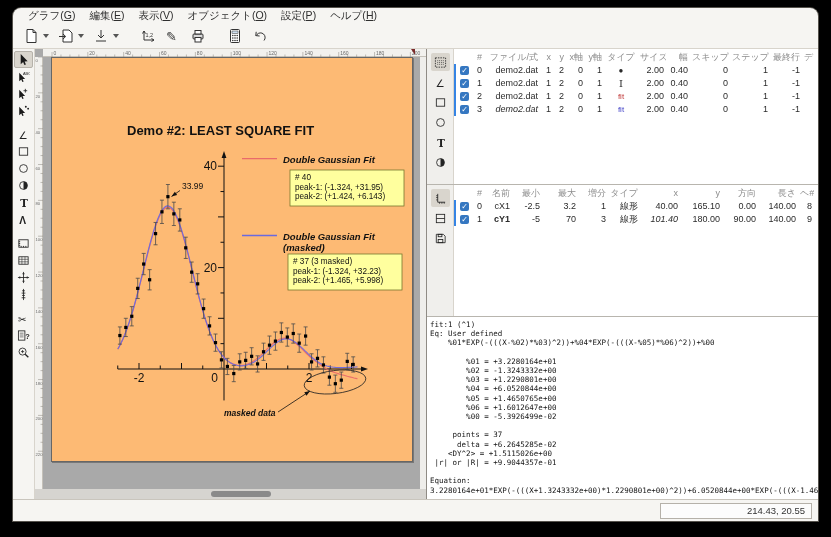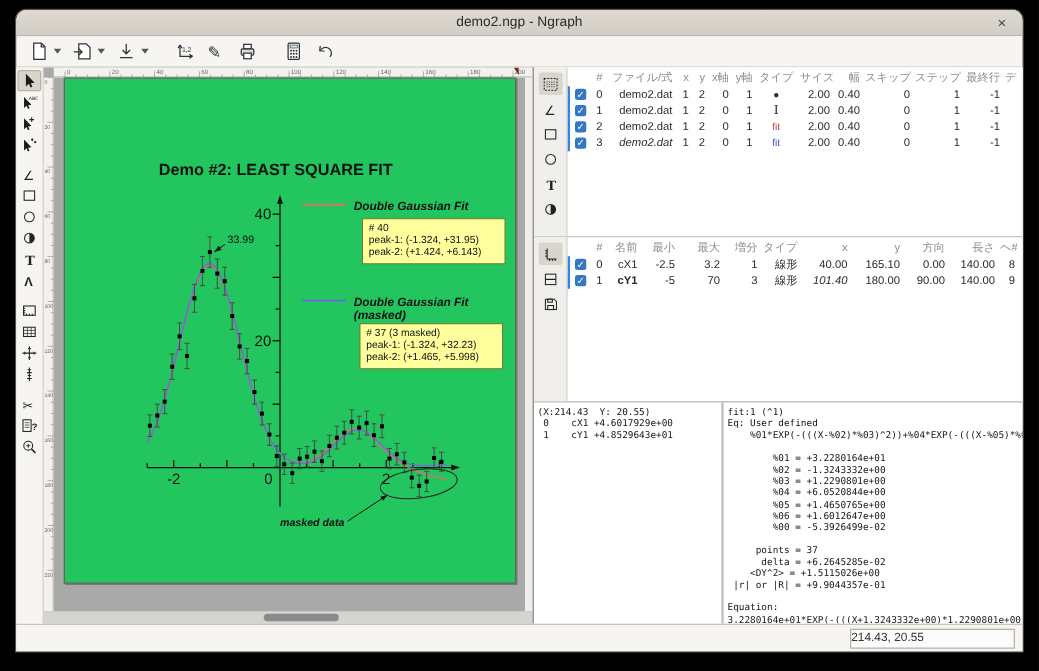--- a/index.html
+++ b/index.html
@@ -22,21 +22,21 @@
         border-top:4px solid #555;margin-left:4px}
   .main{flex:1;display:flex;min-height:0}
   .palette{width:22px;background:#f6f5f2;border-right:1px solid #d8d4cc;display:flex;flex-direction:column;
            align-items:center;padding-top:2px}
   .ptool{width:19px;height:17px;display:flex;align-items:center;justify-content:center;font-size:12px;color:#222;line-height:1}
   .ptool.sel{background:#d9d5cd;border:1px solid #b6b2aa;border-radius:2px}
   .ptool.gap{margin-top:7px}
   .canvas{flex:0 0 392px;background:#a9a9a9;position:relative;border-right:1px solid #8f8b85}
   .hruler{position:absolute;left:8px;top:0;right:0;height:8px;background:#f2f1ee;border-bottom:1px solid #c5c1b9}
   .vruler{position:absolute;left:0;top:8px;width:8px;bottom:10px;background:#f2f1ee;border-right:1px solid #c5c1b9}
-  .page{position:absolute;left:16px;top:8px;width:362px;height:405px;background:#22c55e;
+  .page{position:absolute;left:16px;top:8px;width:362px;height:405px;background:#fdba74;
         border:1px solid #666;box-shadow:1px 1px 0 #787878}
   .vscroll{position:absolute;right:0;top:8px;width:6px;bottom:10px;background:#efeeeb}
   .hscroll{position:absolute;left:0;right:0;bottom:0;height:10px;background:#d6d4d0}
   .hthumb{position:absolute;left:45%;top:2px;width:60px;height:6px;background:#8a8a8a;border-radius:3px}
   .right{flex:1;display:flex;flex-direction:column;background:#fff;min-width:0}
   .panel{display:flex;border-bottom:1px solid #b8b5ae;background:#fff;min-width:0}
   .panel.top{height:136px}.panel.mid{height:132px}
   .strip{width:27px;background:#f0efec;border-right:1px solid #d8d4cc;padding-top:3px}
   .sicon{width:19px;height:18px;margin:1px auto 2px;display:flex;align-items:center;justify-content:center;
          font-size:12px;color:#222;line-height:1}
@@ -48,35 +48,39 @@
   .al{text-align:right}.ar{text-align:right}.ac{text-align:center}
   .rows{border-left:2px solid #3584e4}
   .cbx{display:inline-block;width:9px;height:9px;background:#3577c1;border-radius:2px;color:#fff;
        font-size:8px;line-height:9px;text-align:center;margin:2px 0 0 2px}
   .botrow{flex:1;display:flex;min-height:0}
   pre.outpane{font-family:"DejaVu Sans Mono","Liberation Mono",monospace;font-size:7.5px;line-height:9.2px;
               padding:3px 3px;color:#141414;overflow:hidden;white-space:pre}
   .coordpane{width:152px;border-right:2px solid #c8c4bc;flex:none}
   .fitpane{flex:1;min-width:0}
   .statusbar{height:22px;background:#f6f5f2;border-top:1px solid #c9c5bd;position:relative;flex:none}
-  .coordbox{position:absolute;right:6px;top:3px;width:132px;height:16px;background:#fcfcfc;
-            border:1px solid #b5b1a9;font-size:9.5px;line-height:14px;text-align:left;padding-right:16px;color:#333}
+  .coordbox{position:absolute;right:6px;top:3px;width:152px;height:16px;background:#fcfcfc;
+            border:1px solid #b5b1a9;font-size:9.5px;line-height:14px;text-align:right;padding-right:6px;color:#333}
   svg{display:block}
 </style>
 </head>
 <body>
 
 <div class="screen">
   <div class="window">
 
-    <div class="titlebar">
-      <span>demo2.ngp - Ngraph</span>
-      <span class="closebtn">×</span>
-    </div>
-
+
+    <div class="menubar" id="menubar">
+        <div class="menu-item">グラフ(<u>G</u>)</div>
+        <div class="menu-item">編集(<u>E</u>)</div>
+        <div class="menu-item">表示(<u>V</u>)</div>
+        <div class="menu-item">オブジェクト(<u>O</u>)</div>
+        <div class="menu-item">設定(<u>P</u>)</div>
+        <div class="menu-item">ヘルプ(<u>H</u>)</div>
+      </div>
 
     <div class="toolbar" id="toolbar">
         <div class="tbtn">
           <svg width="16" height="16" viewBox="0 0 16 16">
             <path d="M4 1.5h6l3 3v10H4z" fill="#fff" stroke="#333" stroke-width="1"></path>
             <path d="M10 1.5v3h3" stroke="#333" fill="none" stroke-width="1"></path>
           </svg>
           <span class="drop"></span>
         </div>
         <div class="tbtn">
@@ -789,23 +793,20 @@
                   <span class="cell ar" style="width:40px;font-style:italic;">101.40</span>
                   <span class="cell ar" style="width:42px;">180.00</span>
                   <span class="cell ar" style="width:36px;">90.00</span>
                   <span class="cell ar" style="width:40px;">140.00</span>
                   <span class="cell ar" style="width:16px;">9</span>
                 </div>
               </div>
             </div>
         </div>
         <div class="botrow">
-          <pre class="outpane coordpane" id="coord-pane">(X:214.43  Y: 20.55)
- 0    cX1 +4.6017929e+00
- 1    cY1 +4.8529643e+01</pre>
           <pre class="outpane fitpane" id="fit-pane">fit:1 (^1)
 Eq: User defined
     %01*EXP(-(((X-%02)*%03)^2))+%04*EXP(-(((X-%05)*%06)^2))+%00
 
         %01 = +3.2280164e+01
         %02 = -1.3243332e+00
         %03 = +1.2290801e+00
         %04 = +6.0520844e+00
         %05 = +1.4650765e+00
         %06 = +1.6012647e+00

